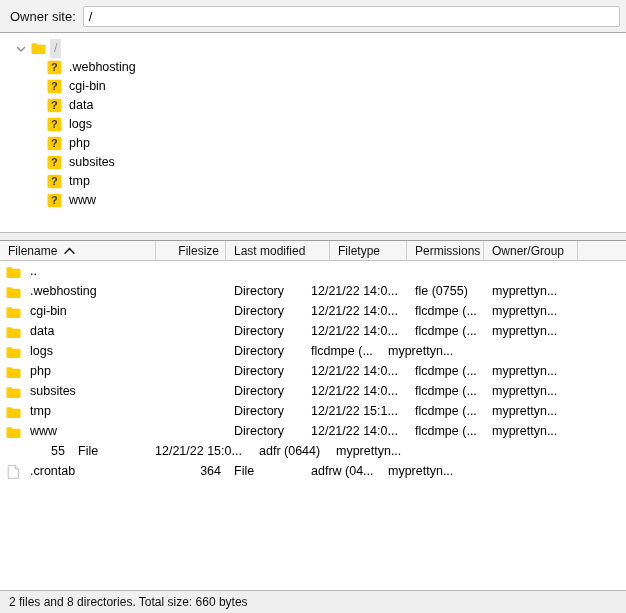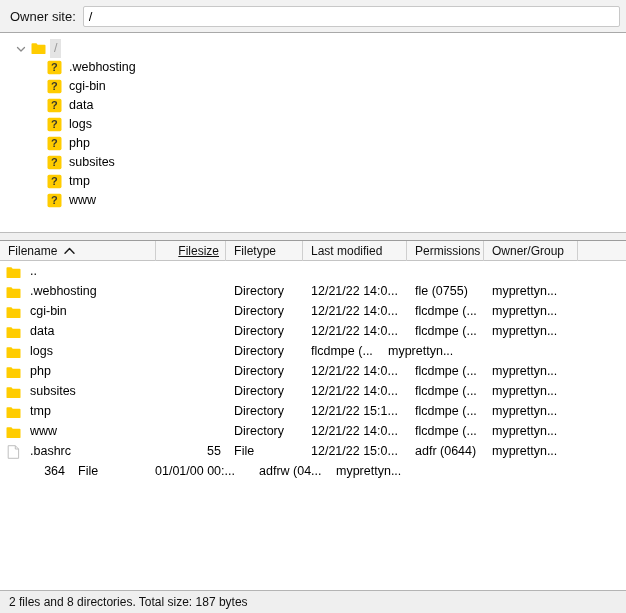--- a/index.html
+++ b/index.html
@@ -135,21 +135,21 @@
     position: relative;
     display: flex;
     align-items: center;
     font-size: 12px;
     color: #111;
     padding-left: 8px;
     border-right: 1px solid #cfcfcf;
     height: 20px;
     overflow: hidden;
   }
-  .col-h.num { justify-content: flex-end; padding-right: 6px; padding-left: 0; text-decoration: underline; }
+  .col-h.num { justify-content: flex-end; padding-right: 6px; padding-left: 0; }
   .col-h.tail { border-right: 1px solid #cfcfcf; }
 
   .sort-arrow {
     margin-left: 7px;
     display: inline-block;
   }
 
   
   .list-pane {
     flex: 1 1 auto;
@@ -312,25 +312,25 @@
       <span>Filename</span>
       <span class="sort-arrow">
         <svg width="11" height="8" viewBox="0 0 11 8">
           <path d="M1 6.2 L5.5 1.6 L10 6.2" fill="none" stroke="#1a1a1a" stroke-width="1.4" stroke-linecap="round" stroke-linejoin="round"></path>
         </svg>
       </span>
     </div>
     <div class="col-h num" style="width:70px">
       <span>Filesize</span>
     </div>
+    <div class="col-h" style="width:104px">
+      <span>Last modified</span>
+    </div>
     <div class="col-h" style="width:77px">
       <span>Filetype</span>
-    </div>
-    <div class="col-h" style="width:104px">
-      <span>Last modified</span>
     </div>
     <div class="col-h" style="width:77px">
       <span>Permissions</span>
     </div>
     <div class="col-h tail" style="width:94px">
       <span>Owner/Group</span>
     </div>
     <div class="col-h" style="flex:1 1 auto;border-right:none"></div>
   </div>
 
@@ -473,43 +473,42 @@
         <span class="name-text">www</span>
       </div>
       <div class="cell size" style="width:70px"></div>
       <div class="cell" style="width:77px">Directory</div>
       <div class="cell" style="width:104px">12/21/22 14:0...</div>
       <div class="cell" style="width:77px">flcdmpe (...</div>
       <div class="cell" style="width:94px">myprettyn...</div>
     </div>
 
     <div class="frow">
-      <div class="cell name" style="width:156px">
-        <span class="row-icon">
-          <svg width="15" height="14" viewBox="0 0 15 14">
-            <path d="M2.2 0.7 H9.3 L12.6 4.0 V13.3 H2.2 Z" fill="#ffffff" stroke="#b9b9b9" stroke-width="0.9" stroke-linejoin="round"></path>
-            <path d="M9.3 0.7 V4.0 H12.6" fill="none" stroke="#b9b9b9" stroke-width="0.9" stroke-linejoin="round"></path>
-          </svg>
-        </span>
-        <span class="name-text">.bashrc</span>
-      </div>
       <div class="cell size" style="width:70px">55</div>
       <div class="cell" style="width:77px">File</div>
       <div class="cell" style="width:104px">12/21/22 15:0...</div>
       <div class="cell" style="width:77px">adfr (0644)</div>
       <div class="cell" style="width:94px">myprettyn...</div>
     </div>
 
     <div class="frow">
+      <div class="cell name" style="width:156px">
+        <span class="row-icon">
+          <svg width="15" height="14" viewBox="0 0 15 14">
+            <path d="M2.2 0.7 H9.3 L12.6 4.0 V13.3 H2.2 Z" fill="#ffffff" stroke="#b9b9b9" stroke-width="0.9" stroke-linejoin="round"></path>
+            <path d="M9.3 0.7 V4.0 H12.6" fill="none" stroke="#b9b9b9" stroke-width="0.9" stroke-linejoin="round"></path>
+          </svg>
+        </span>
+        <span class="name-text">.crontab</span>
+      </div>
       <div class="cell size" style="width:70px">364</div>
       <div class="cell" style="width:77px">File</div>
-      <div class="cell" style="width:104px">01/01/00 00:...</div>
       <div class="cell" style="width:77px">adfrw (04...</div>
       <div class="cell" style="width:94px">myprettyn...</div>
     </div>
 
   </div>
 
   <div class="status-bar">
-    <span>2 files and 8 directories. Total size: 187 bytes</span>
+    <span>2 files and 8 directories. Total size: 660 bytes</span>
   </div>
 
 </div>
 
 </body></html>

